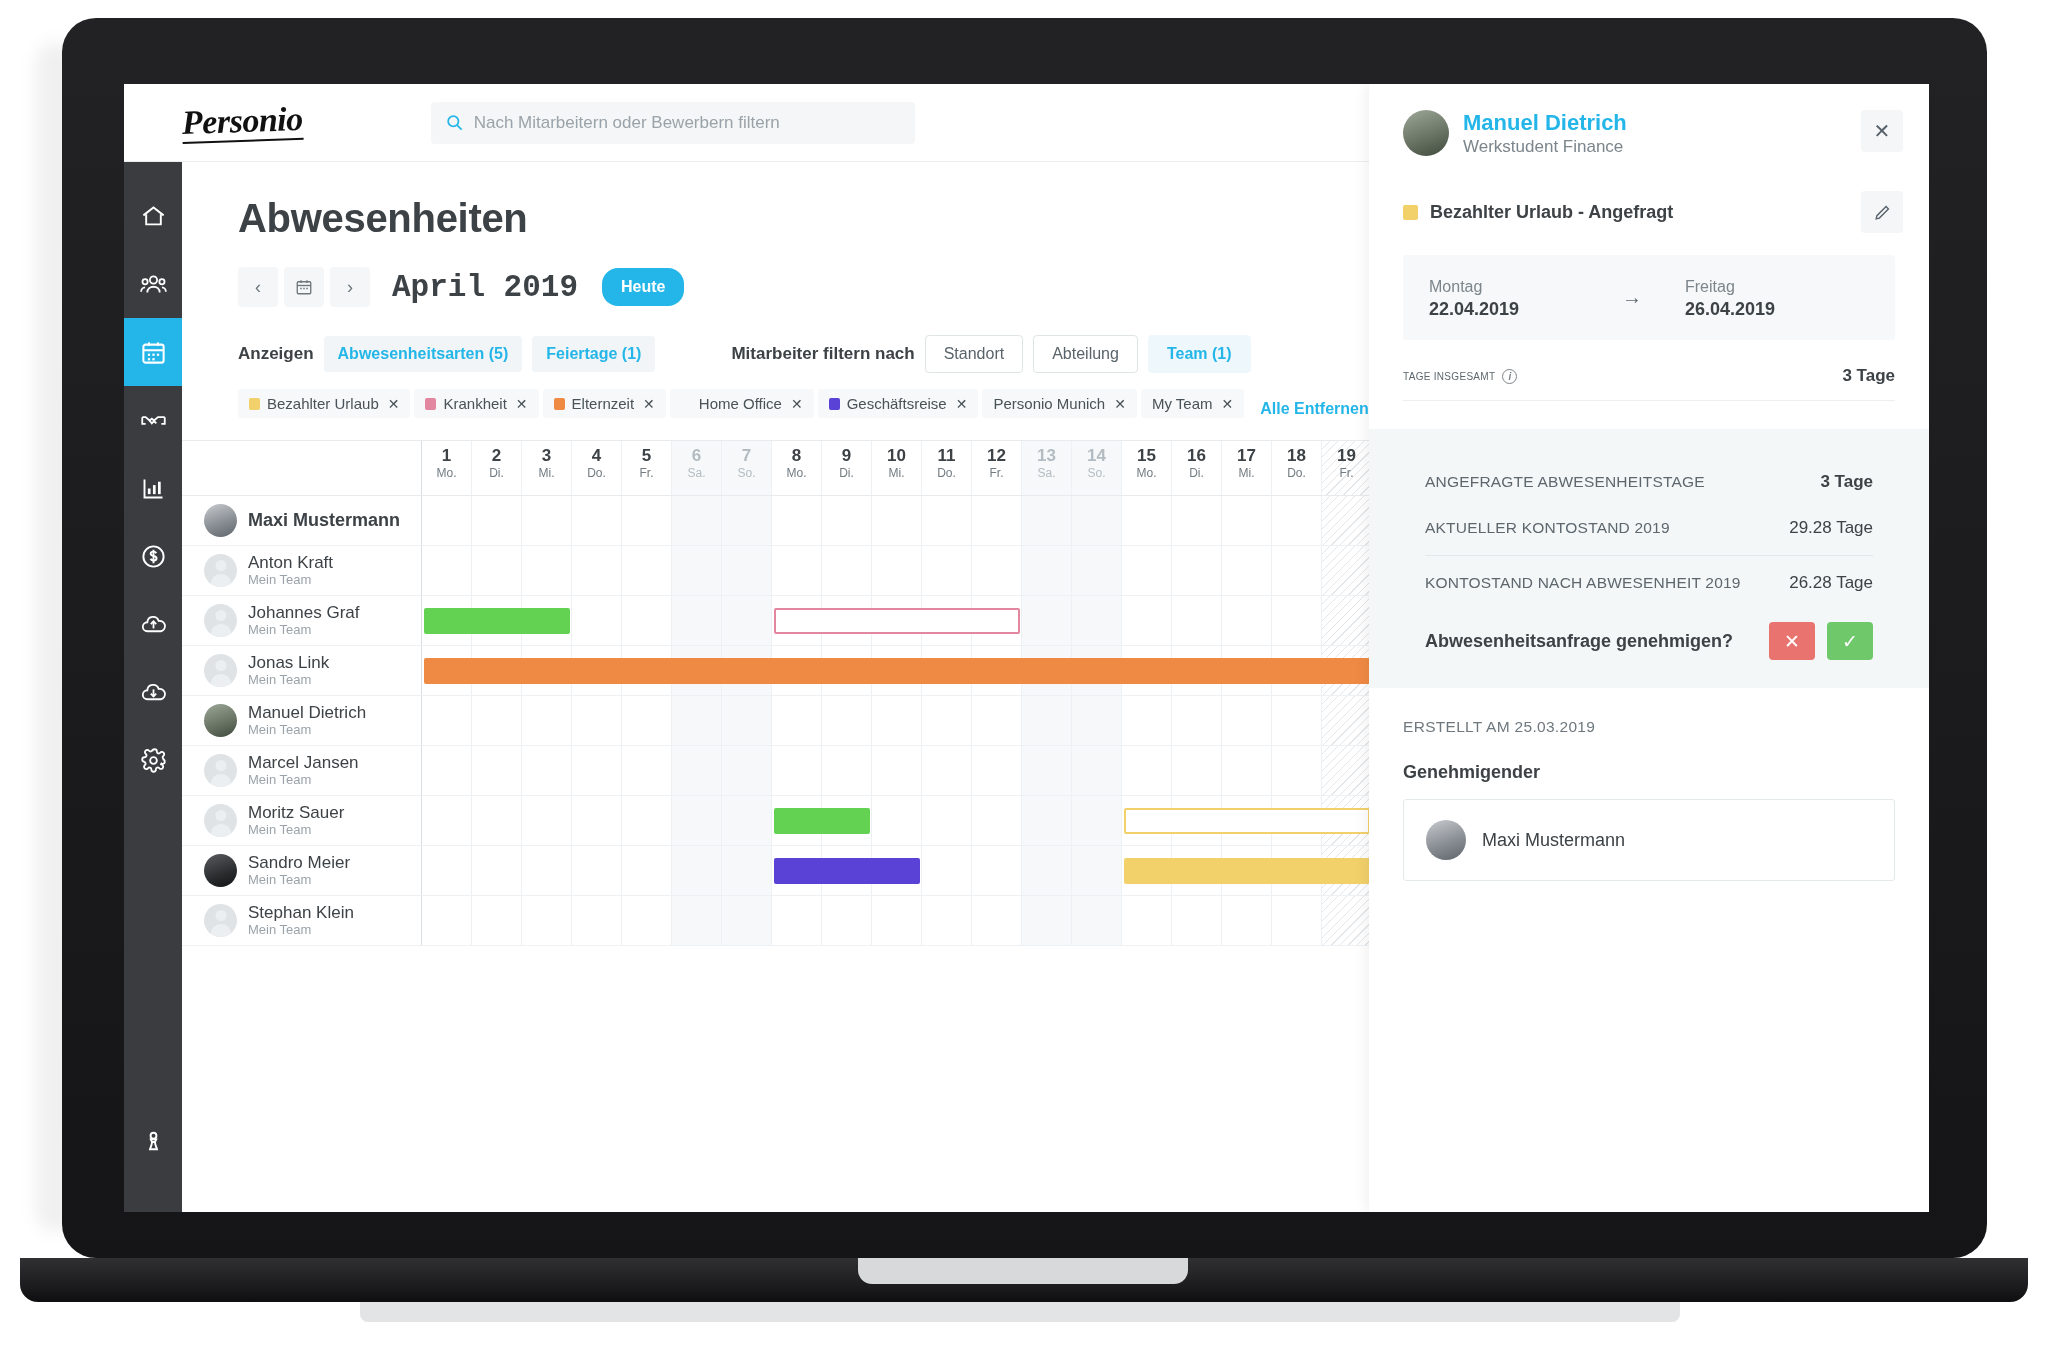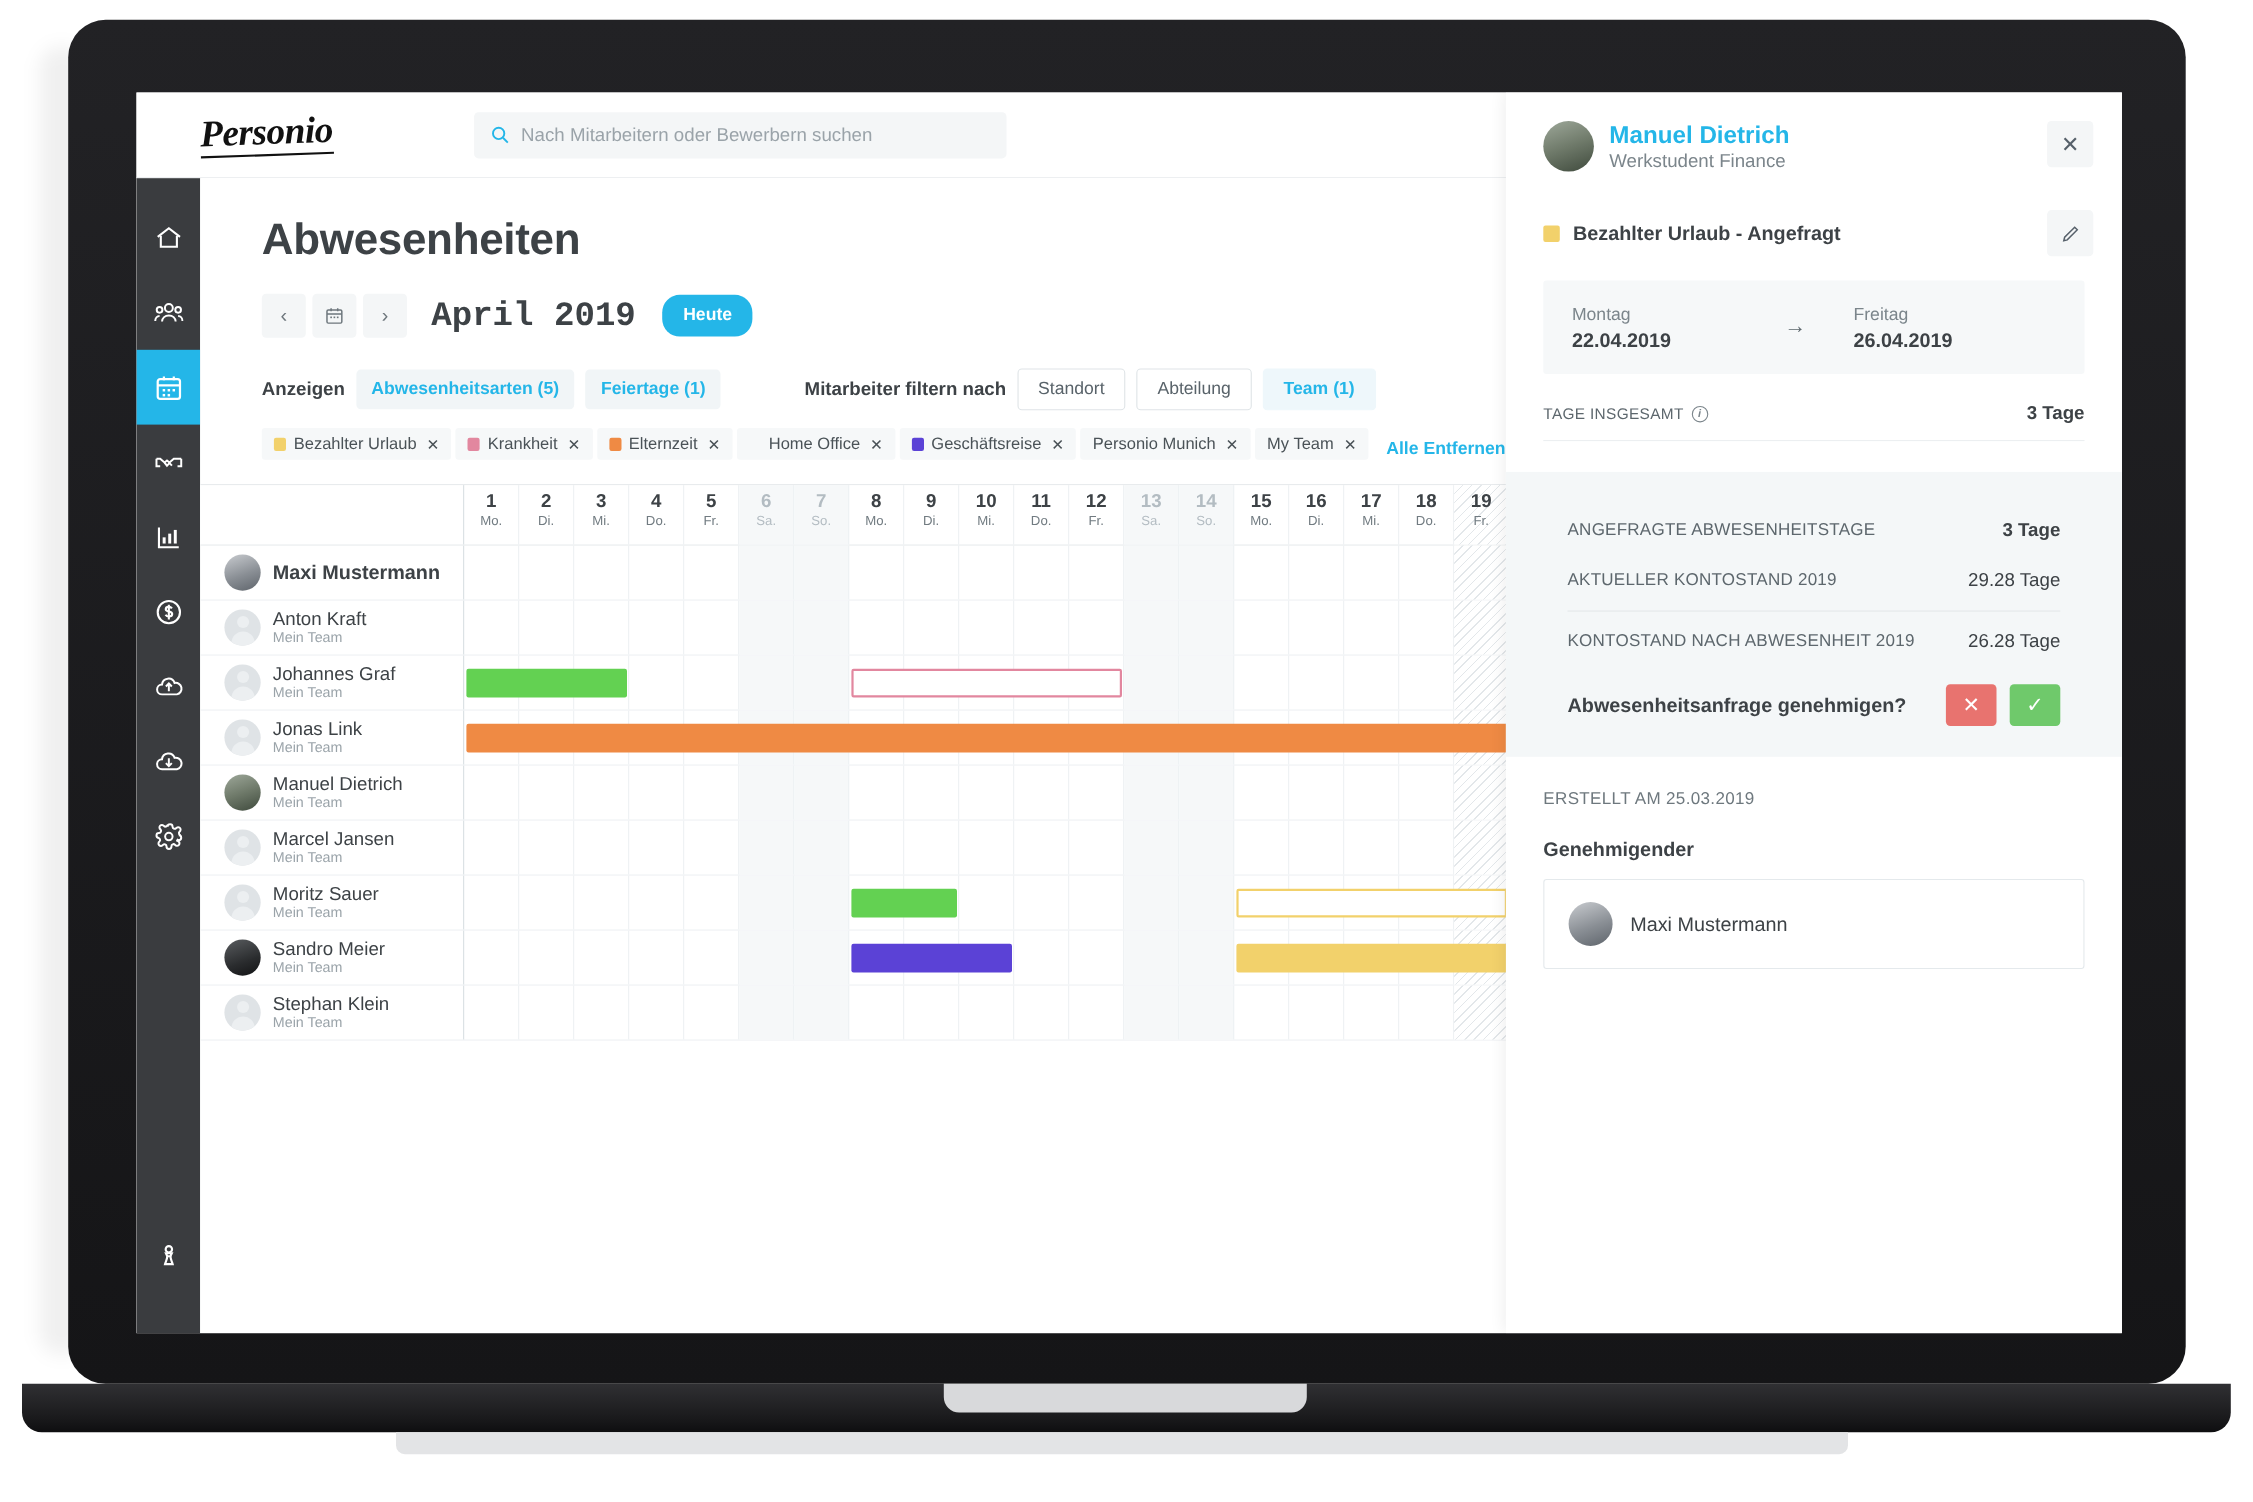--- a/index.html
+++ b/index.html
@@ -199,21 +199,21 @@
     display:flex; align-items:center; padding: 20px 26px; gap: 8px;
   }
   .dr-col { min-width: 150px; }
   .dr-lab { font-size: 16px; color:#7b858b; line-height: 1.5; }
   .dr-val { font-size: 18px; font-weight: 700; color:#3d4246; }
   .dr-arrow { color:#5d676d; font-size: 20px; width: 90px; text-align:center; }
   .totalrow {
     margin: 26px 34px 0 34px; display:flex; align-items:center;
     border-bottom: 1px solid #eceff1; padding-bottom: 14px;
   }
-  .totallab { font-size: 14px; color:#5d676d; letter-spacing: 0.3px; }
+  .totallab { font-size: 10px; color:#5d676d; letter-spacing: 0.3px; }
   .info-i {
     display:inline-flex; align-items:center; justify-content:center;
     width: 15px; height: 15px; border: 1.4px solid #7b858b; border-radius:50%;
     font-size: 10px; color:#7b858b; margin-left: 7px; font-style: italic; font-weight: 700;
   }
   .totalval { margin-left:auto; font-size: 17px; font-weight:700; color:#3d4246; }
 
   .greyblock { background:#f4f7f8; margin-top: 28px; padding: 30px 34px 26px 34px; }
   .statrow { display:flex; align-items:center; padding: 13px 22px; }
   .statlab { font-size: 15.5px; color:#5d676d; letter-spacing: 0.2px; }
@@ -249,21 +249,21 @@
   <div class="screen">
     <div class="app">
 
       <div class="topbar">
         <div class="logo">Personio</div>
         <div class="searchbox">
           <svg viewBox="0 0 24 24" width="19" height="19" fill="none" stroke="#24b6e8" stroke-width="2.2">
             <circle cx="10.5" cy="10.5" r="6.5"></circle>
               <line x1="15.5" y1="15.5" x2="21" y2="21"></line>
           </svg>
-          <span class="ph">Nach Mitarbeitern oder Bewerbern suchen</span>
+          <span class="ph">Nach Mitarbeitern oder Bewerbern filtern</span>
         </div>
       </div>
 
       <div class="body-split">
 
         <div class="sidebar">
           <div class="nav-item">
             <svg viewBox="0 0 24 24" fill="none" stroke="#fff" stroke-width="1.7">
               <path d="M3 11l9-7 9 7"></path>
                 <path d="M5.5 10v9h13v-9"></path>

